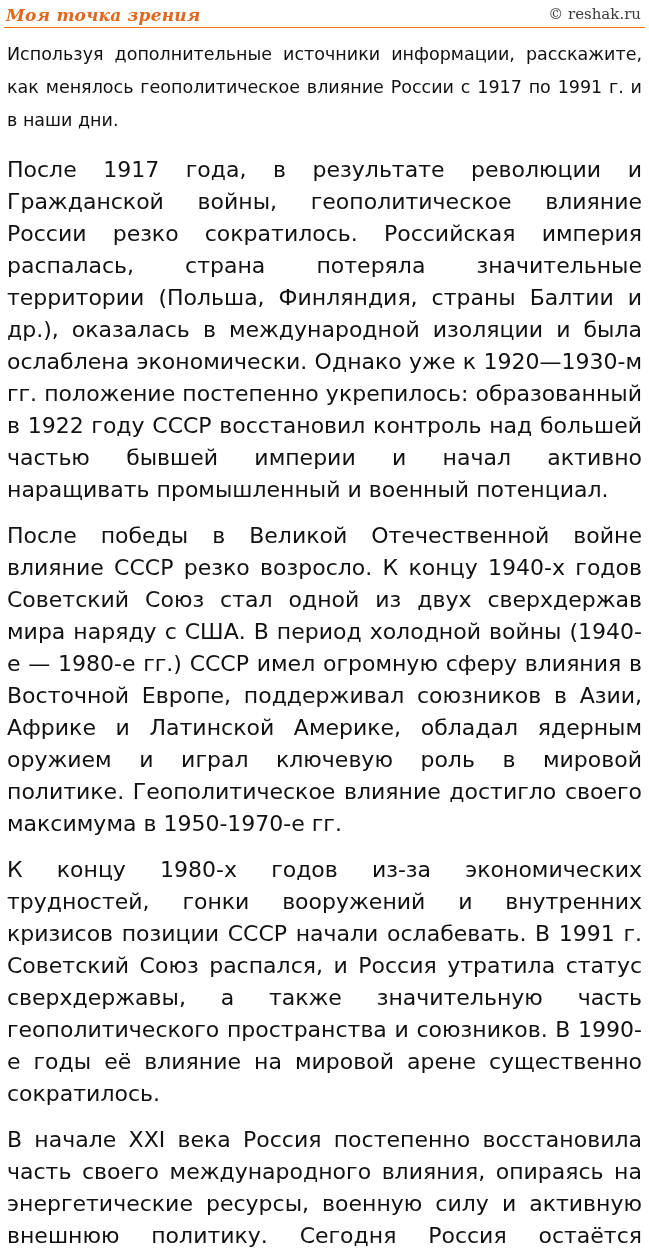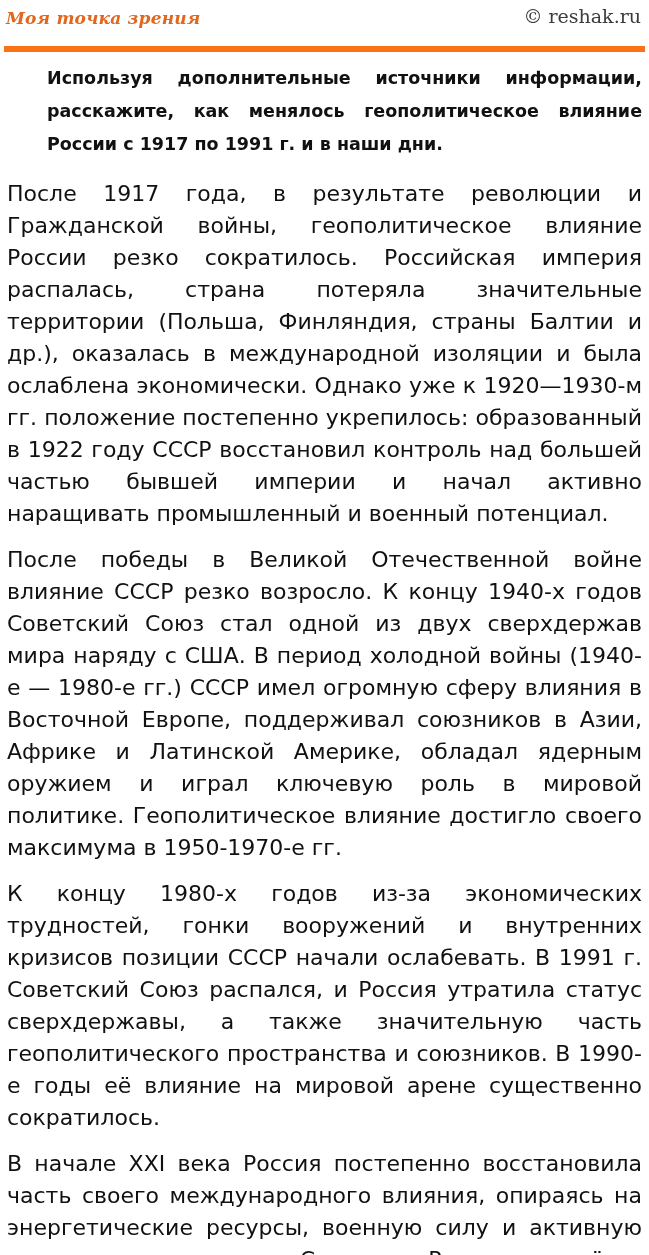--- a/index.html
+++ b/index.html
@@ -17,59 +17,58 @@
     position: relative;
     width: 649px;
     min-height: 1255px;
     box-sizing: border-box;
     padding: 0 4px 0 4px;
     overflow: hidden;
   }
   
   .header {
     display: flex;
-    align-items: flex-end;
+    align-items: flex-start;
     justify-content: space-between;
-    padding: 5px 4px 18px 2px;
-    border-bottom: 6px solid #f97316;
+    padding: 5px 4px 2px 2px;
+    border-bottom: 1px solid #f97316;
   }
   .brand {
     font-family: "DejaVu Serif", serif;
     font-weight: bold;
     font-style: italic;
     font-size: 17px;
     color: #e2671e;
     letter-spacing: 0.2px;
     white-space: nowrap;
   }
   .site {
     font-family: "DejaVu Serif", serif;
-    font-size: 19px;
+    font-size: 15px;
     color: #3b3b3b;
     white-space: nowrap;
     padding-bottom: 1px;
   }
   
   .content {
     padding: 10px 3px 0 3px;
   }
   p {
     margin: 0 0 14px 0;
     text-align: justify;
     text-justify: inter-word;
     font-size: 22px;
     line-height: 32px;
     color: #111111;
   }
   p.task {
-    font-weight: bold;
+    font-weight: normal;
     font-size: 17.5px;
     line-height: 33px;
     margin-bottom: 17px;
-    margin-left: 40px;
   }
   
   .watermark {
     position: absolute;
     left: 6px;
     bottom: 6px;
     width: 210px;
     height: 100px;
     pointer-events: none;
     opacity: 0.5;

